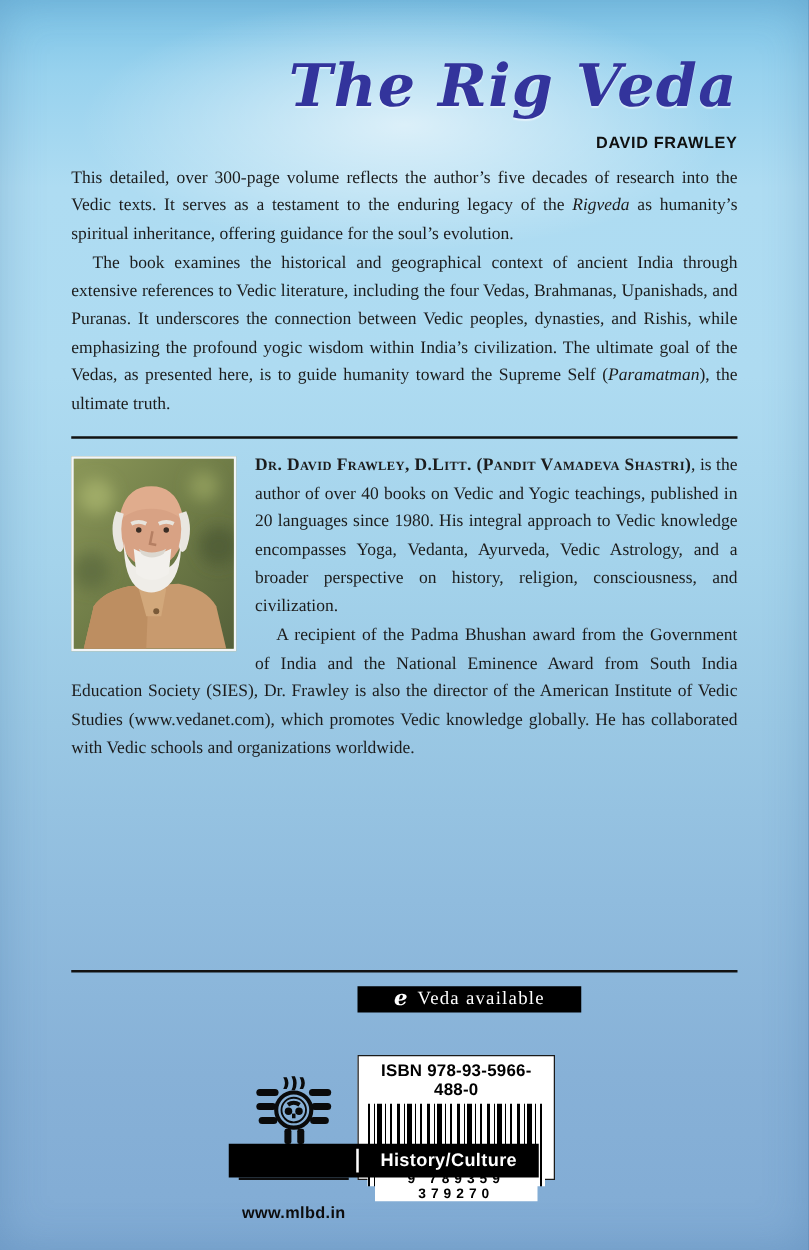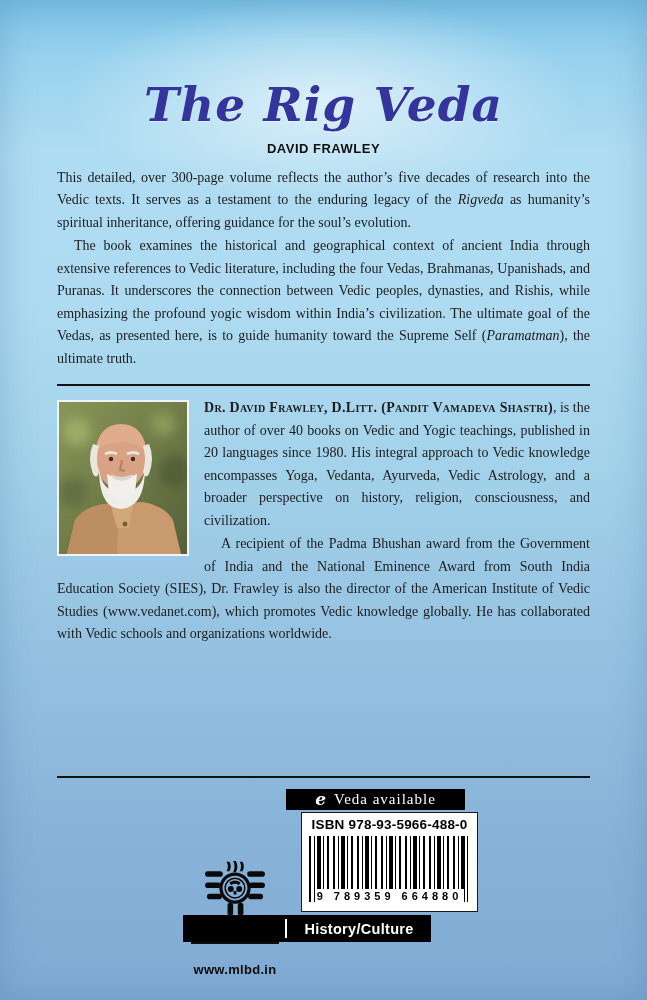--- a/index.html
+++ b/index.html
@@ -9,21 +9,21 @@
     margin:0 auto;
     overflow:hidden;
     background:
       radial-gradient(ellipse 360px 140px at 50% 10%, rgba(255,255,255,.62), rgba(255,255,255,0) 72%),
       linear-gradient(180deg,#7cc3e6 0%,#98d2ee 6%,#aedcf2 15%,#aedbf1 30%,#a4d3eb 45%,#9ac8e4 58%,#90bcde 72%,#87b1d7 86%,#81abd4 100%);
     box-shadow:inset 0 0 36px rgba(54,104,156,.28);
     font-family:"Liberation Serif", serif;
     color:#1c1c1c;
   }
   .content{position:absolute;left:57px;right:57px;top:0;}
-  .title-block{text-align:center;padding-top:79px;}
+  .title-block{text-align:right;padding-top:44px;}
   .title-line1{
     font-family:"DejaVu Serif", serif;
     font-style:italic;font-weight:bold;
     font-size:47px;line-height:1.12;
     color:#33349c;letter-spacing:1px;
     text-shadow:0 1px 1px rgba(255,255,255,.5);
   }
   .title-line2{
     font-family:"DejaVu Serif", serif;
     font-style:italic;font-weight:bold;
@@ -58,24 +58,23 @@
   
   .rule-bottom{position:absolute;left:57px;right:57px;top:776px;}
   .ebook-badge{
     position:absolute;left:286px;top:789px;width:179px;height:21px;
     background:#000;color:#fff;
     display:flex;align-items:center;justify-content:center;gap:7px;
     font-family:"Liberation Serif", serif;font-size:15px;letter-spacing:1px;
   }
   .ebook-e{font-family:"DejaVu Serif", serif;font-style:italic;font-weight:bold;font-size:17px;line-height:1;}
   .isbn-box{
-    position:absolute;left:286px;top:812px;width:177px;height:100px;
+    position:absolute;left:286px;top:844px;width:158px;height:100px;
     background:#fff;border:1px solid #1a1a1a;box-sizing:border-box;
     padding:4px 7px 0 7px;
-    margin-left:15px;
   }
   .isbn-text{
     font-family:"Liberation Sans", sans-serif;font-weight:bold;
     font-size:13.5px;text-align:center;color:#000;letter-spacing:.2px;
   }
   .barcode{
     margin-top:4px;height:66px;
     background:repeating-linear-gradient(90deg,
       #000 0px,#000 2px,#fff 2px,#fff 5px,
       #000 5px,#000 6px,#fff 6px,#fff 8px,
@@ -182,21 +181,21 @@
   <div class="rule rule-bottom"></div>
 
   <div class="ebook-badge">
     <span class="ebook-e">e</span>
     <span>Veda available</span>
   </div>
 
   <div class="isbn-box">
     <div class="isbn-text">ISBN 978-93-5966-488-0</div>
     <div class="barcode"></div>
-    <div class="barcode-digits">9 789359 664880</div>
+    <div class="barcode-digits">9 789359 379270</div>
   </div>
 
   <div class="mlbd">
     <svg width="66" height="58" viewBox="0 0 70 62">
       <g fill="#0a0a0a">
         <rect x="3" y="12" width="19" height="6" rx="3"></rect>
         <rect x="3" y="24" width="17" height="6" rx="3"></rect>
         <rect x="5" y="36" width="16" height="6" rx="3"></rect>
         <rect x="48" y="12" width="19" height="6" rx="3"></rect>
         <rect x="50" y="24" width="17" height="6" rx="3"></rect>

